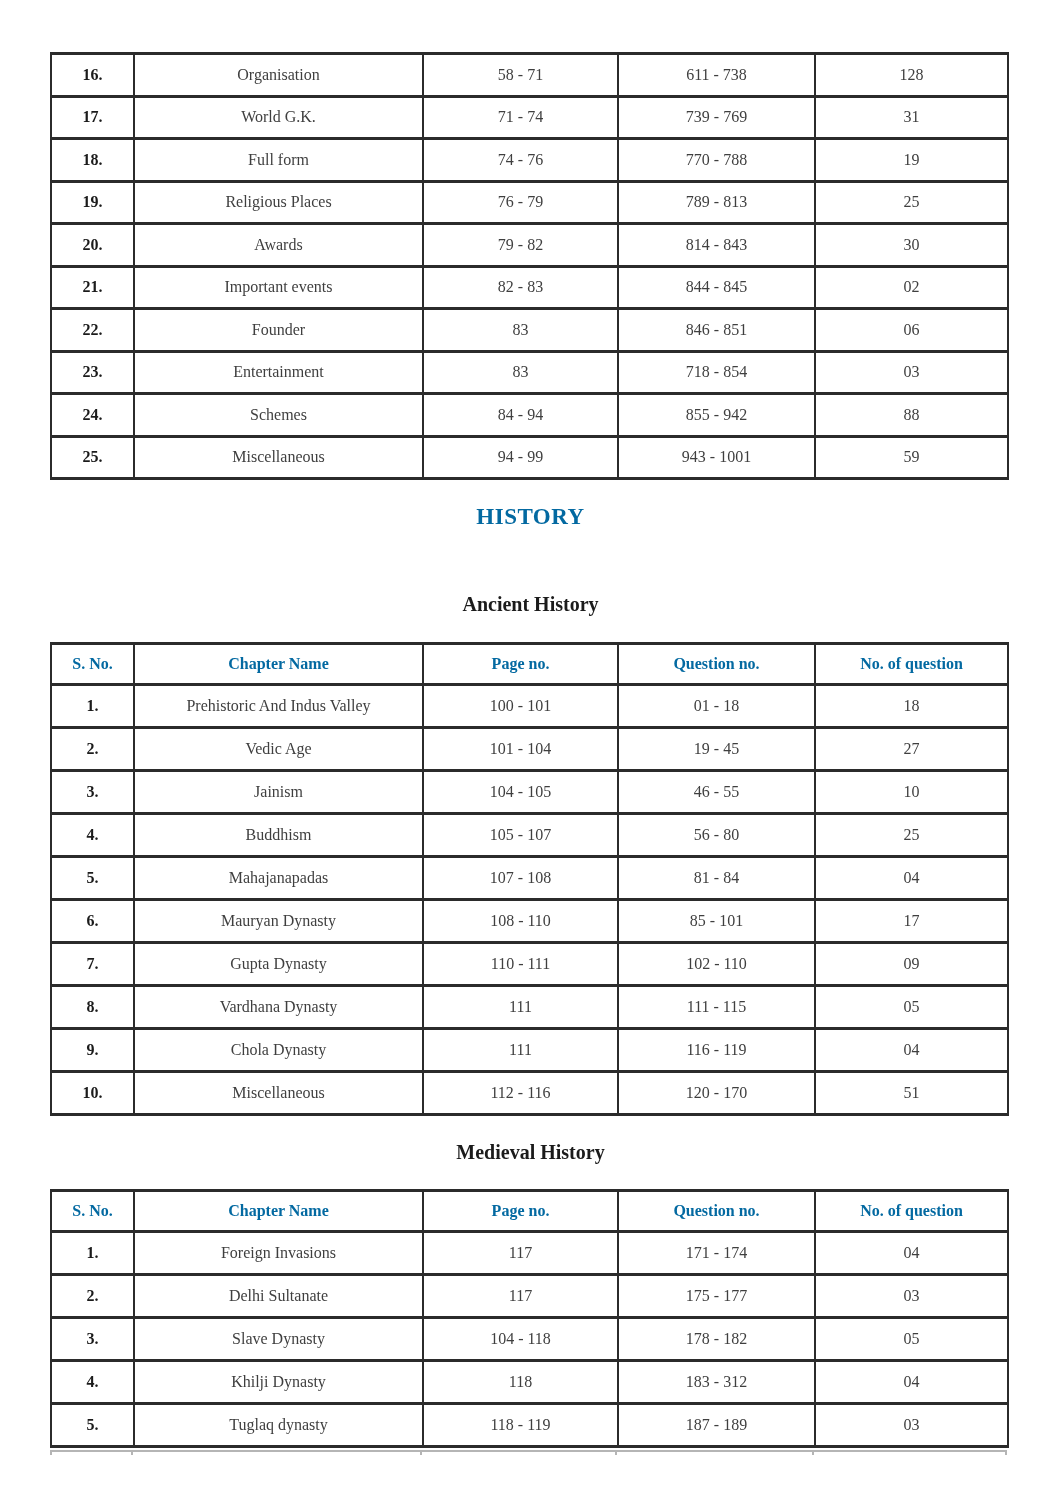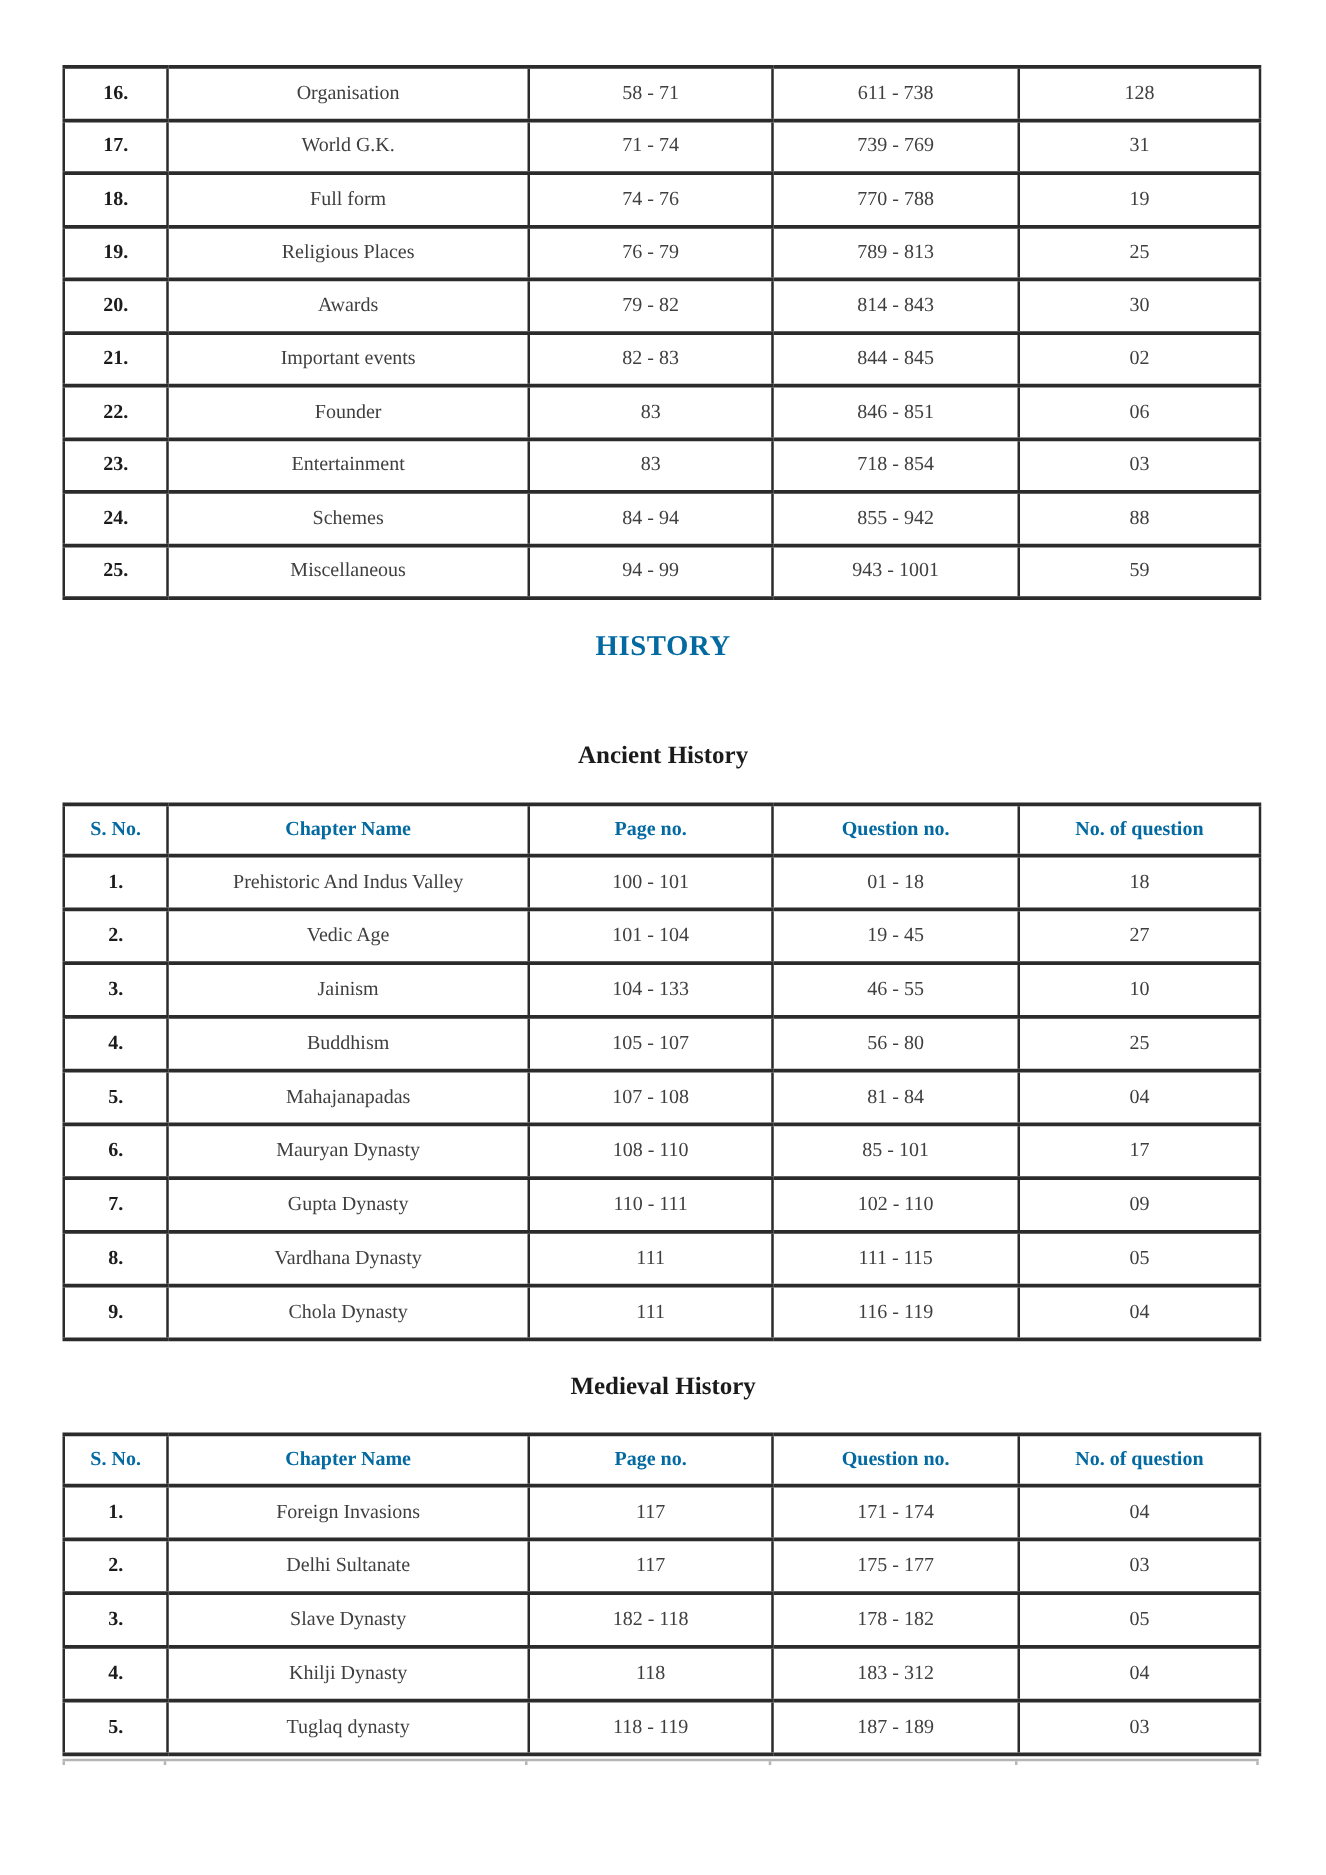--- a/index.html
+++ b/index.html
@@ -205,21 +205,21 @@
         <tr>
           <td class="sno">2.</td>
           <td>Vedic Age</td>
           <td>101 - 104</td>
           <td>19 - 45</td>
           <td>27</td>
         </tr>
         <tr>
           <td class="sno">3.</td>
           <td>Jainism</td>
-          <td>104 - 133</td>
+          <td>104 - 105</td>
           <td>46 - 55</td>
           <td>10</td>
         </tr>
         <tr>
           <td class="sno">4.</td>
           <td>Buddhism</td>
           <td>105 - 107</td>
           <td>56 - 80</td>
           <td>25</td>
         </tr>
@@ -250,20 +250,27 @@
           <td>111</td>
           <td>111 - 115</td>
           <td>05</td>
         </tr>
         <tr>
           <td class="sno">9.</td>
           <td>Chola Dynasty</td>
           <td>111</td>
           <td>116 - 119</td>
           <td>04</td>
+        </tr>
+        <tr>
+          <td class="sno">10.</td>
+          <td>Miscellaneous</td>
+          <td>112 - 116</td>
+          <td>120 - 170</td>
+          <td>51</td>
         </tr>
       </tbody>
   </table>
 
   <h2 class="subsection-heading medieval-heading">Medieval History</h2>
 
   <table class="toc medieval">
     <colgroup>
       <col style="width:83px">
         <col style="width:289px">
@@ -291,21 +298,21 @@
         <tr>
           <td class="sno">2.</td>
           <td>Delhi Sultanate</td>
           <td>117</td>
           <td>175 - 177</td>
           <td>03</td>
         </tr>
         <tr>
           <td class="sno">3.</td>
           <td>Slave Dynasty</td>
-          <td>182 - 118</td>
+          <td>104 - 118</td>
           <td>178 - 182</td>
           <td>05</td>
         </tr>
         <tr>
           <td class="sno">4.</td>
           <td>Khilji Dynasty</td>
           <td>118</td>
           <td>183 - 312</td>
           <td>04</td>
         </tr>

